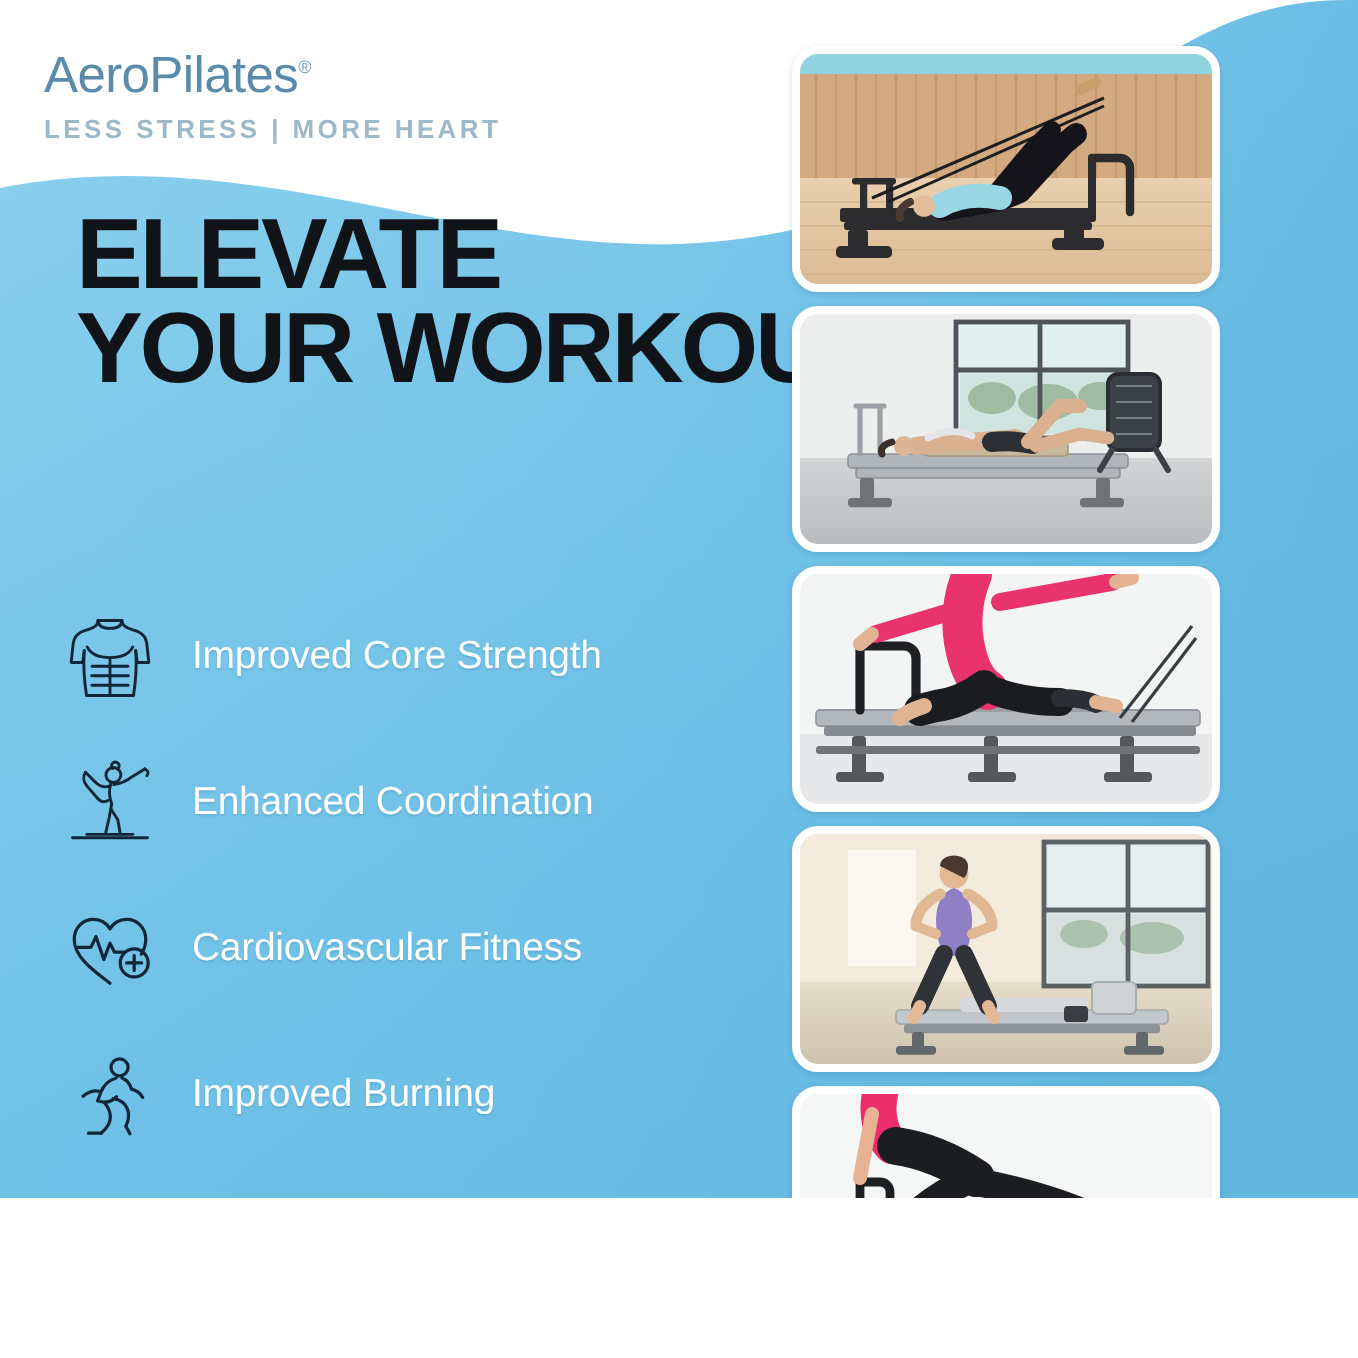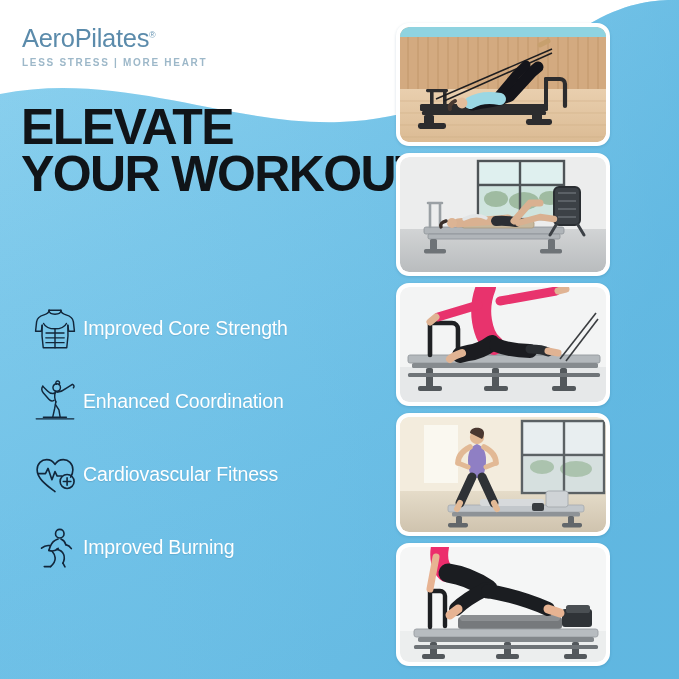--- a/index.html
+++ b/index.html
@@ -1,50 +1,50 @@
 <!DOCTYPE html>
 <html><head>
 <meta charset="utf-8">
 <style>
   html,body{margin:0;padding:0;background:#fff;}
   body{font-family:"Liberation Sans",sans-serif;}
 
   #poster{
-    position:relative;width:679px;height:679px;overflow:hidden;
+    position:relative;width:679px;height:599px;overflow:hidden;
     background:#ffffff;
   }
 
   
   .bg-wave{position:absolute;inset:0;width:679px;height:679px;}
 
   
   .logo-block{position:absolute;left:22px;top:26px;width:230px;}
   .logo-word{
     font-size:25.5px;letter-spacing:-.3px;color:#5b8bab;font-weight:400;
     line-height:1;white-space:nowrap;position:relative;display:inline-block;
   }
   .logo-word .reg{font-size:9px;vertical-align:super;color:#6f9ab6;}
   .logo-tag{
-    margin-top:5px;font-size:10px;letter-spacing:1.7px;color:#9db8c9;
+    margin-top:5px;font-size:13px;letter-spacing:1.7px;color:#9db8c9;
     font-weight:700;white-space:nowrap;
   }
 
   
-  .headline{position:absolute;left:21px;top:104px;width:400px;}
+  .headline{position:absolute;left:38px;top:104px;width:400px;}
   .hl{
     font-weight:700;line-height:.935;letter-spacing:-1.6px;
     font-size:50px;display:block;white-space:nowrap;
   }
   .hl.dark{color:#101418;}
   .hl.light{color:#ffffff;}
 
   
   .features{position:absolute;left:27px;top:292px;width:372px;}
   .feature{
-    display:flex;align-items:center;height:73px;
+    display:flex;align-items:center;gap:13px;height:73px;
   }
   .feature .ficon{
     width:56px;min-width:56px;height:58px;display:flex;
     align-items:center;justify-content:center;
   }
   .feature .ficon svg{display:block;}
   .flabel{
     color:#ffffff;font-size:19.5px;font-weight:500;line-height:1.16;
     letter-spacing:-.15px;
     text-shadow:0 1px 1px rgba(40,90,120,.18);

